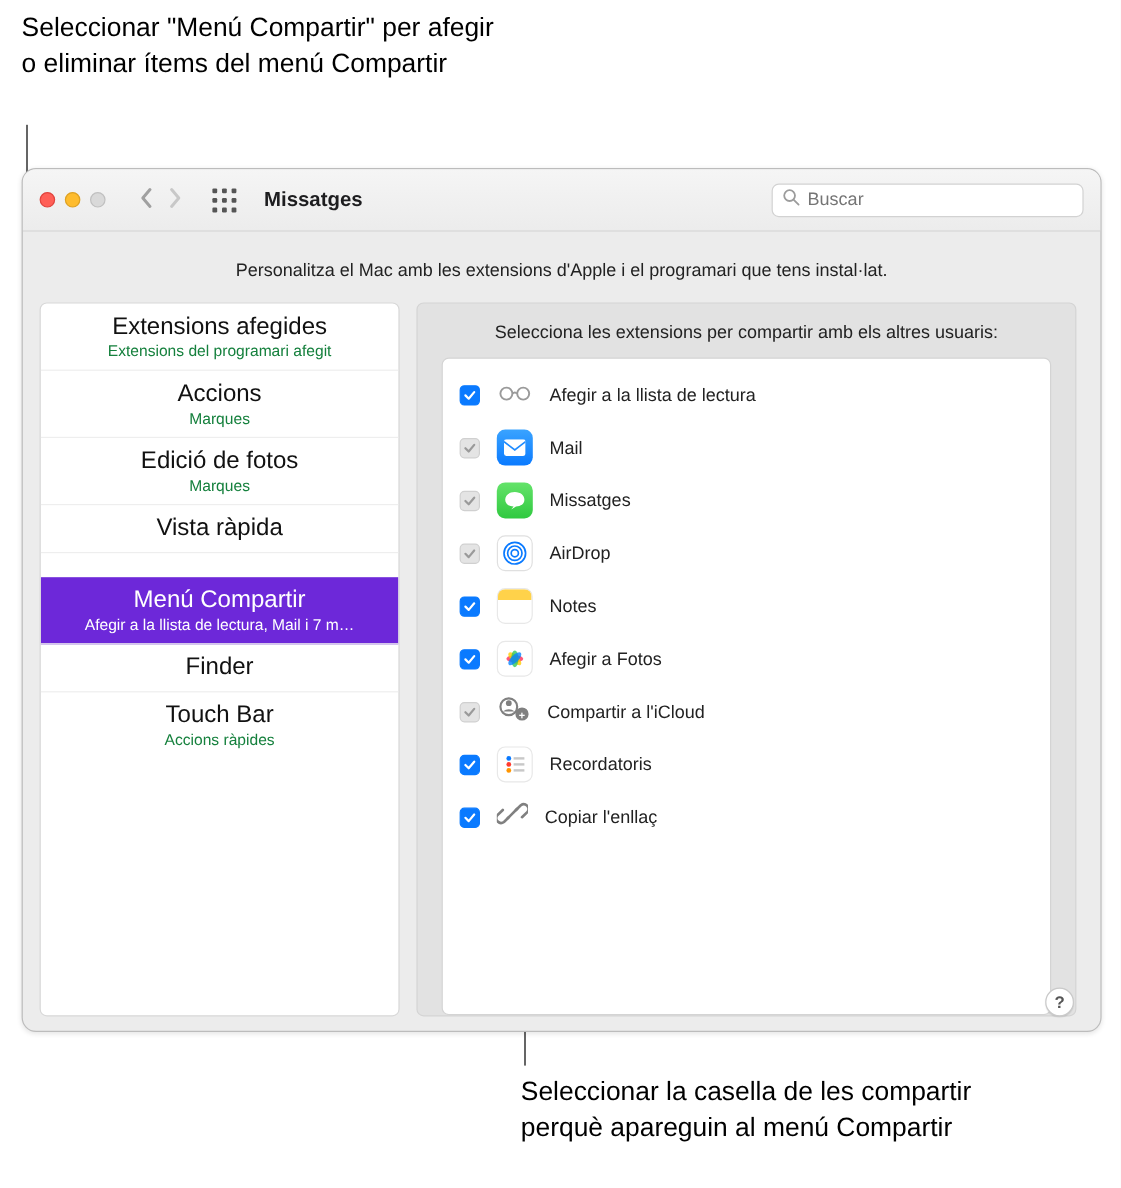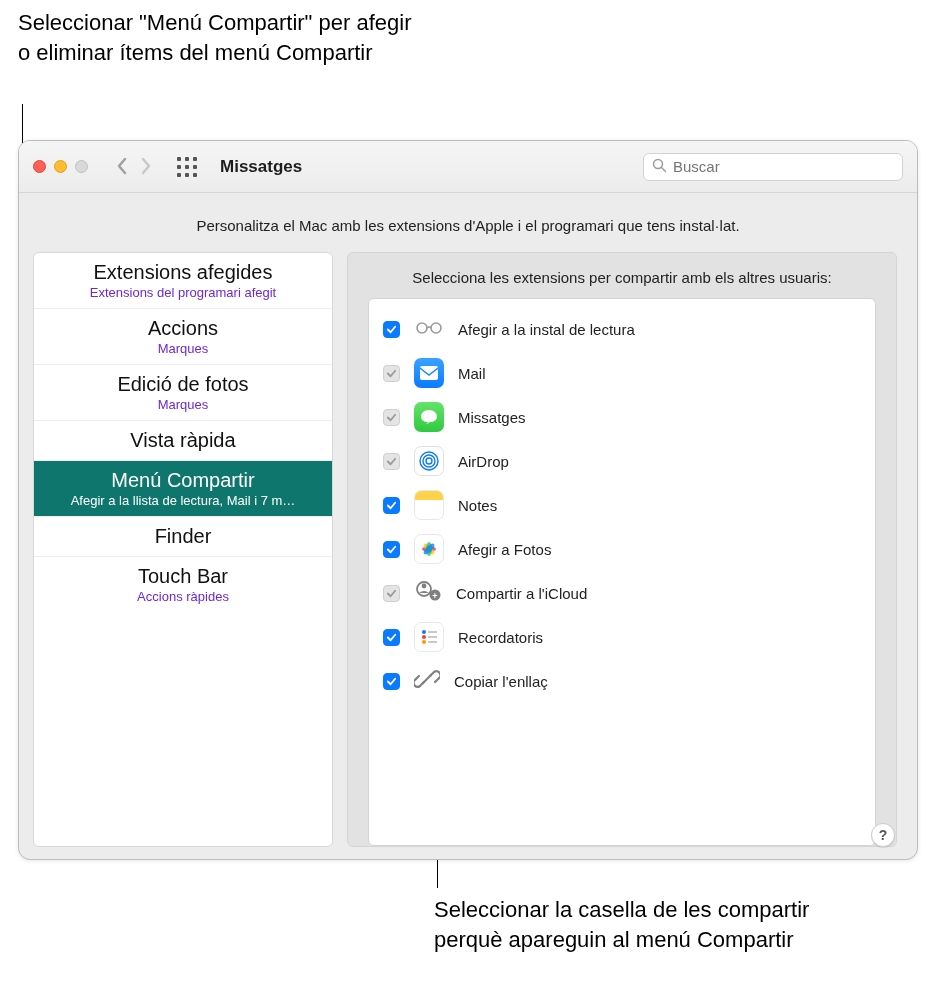--- a/index.html
+++ b/index.html
@@ -103,22 +103,22 @@
     border-radius: 6px;
     overflow: hidden;
   }
   .side-item {
     padding: 8px 14px 8px 14px;
     border-bottom: 1px solid #eee;
     cursor: default;
   }
   .side-item:last-child { border-bottom: none; }
   .side-item .t { font-size: 20px; font-weight: 500; color: #111; }
-  .side-item .s { font-size: 13px; color: #6d28d9; margin-top: 1px; white-space: nowrap; overflow:hidden; text-overflow:ellipsis;}
-  .side-item.selected { background: #0f766e; }
+  .side-item .s { font-size: 13px; color: #15803d; margin-top: 1px; white-space: nowrap; overflow:hidden; text-overflow:ellipsis;}
+  .side-item.selected { background: #6d28d9; margin-top: 20px; }
   .side-item.selected .t, .side-item.selected .s { color: #fff; }
 
   
   .main {
     flex: 1;
     background: #e2e2e2;
     border: 1px solid #d4d4d4;
     border-radius: 6px;
     padding: 16px 20px 0 20px;
     display: flex;
@@ -287,21 +287,21 @@
                   <path d="M2 6 L5 9 L10 3" fill="none" stroke-width="2" stroke-linecap="round" stroke-linejoin="round"></path>
                 </svg>
               </div>
               <span class="ic-glasses"><svg width="30" height="16" viewBox="0 0 30 16">
                   <g fill="none" stroke="#9a9a9a" stroke-width="1.6">
                     <circle cx="8" cy="8" r="5"></circle>
                     <circle cx="22" cy="8" r="5"></circle>
                     <path d="M13 8 Q15 6 17 8"></path>
                   </g>
                 </svg></span>
-              <span class="ext-label">Afegir a la instal de lectura</span>
+              <span class="ext-label">Afegir a la llista de lectura</span>
             </div>
             <div class="ext-row">
               <div class="checkbox checked disabled">
                 <svg viewBox="0 0 12 12">
                   <path d="M2 6 L5 9 L10 3" fill="none" stroke-width="2" stroke-linecap="round" stroke-linejoin="round"></path>
                 </svg>
               </div>
               <div class="app-icon ic-mail">
                 <svg width="18" height="14" viewBox="0 0 18 14">
                   <rect x="0" y="0" width="18" height="14" rx="2" fill="#fff"></rect>

